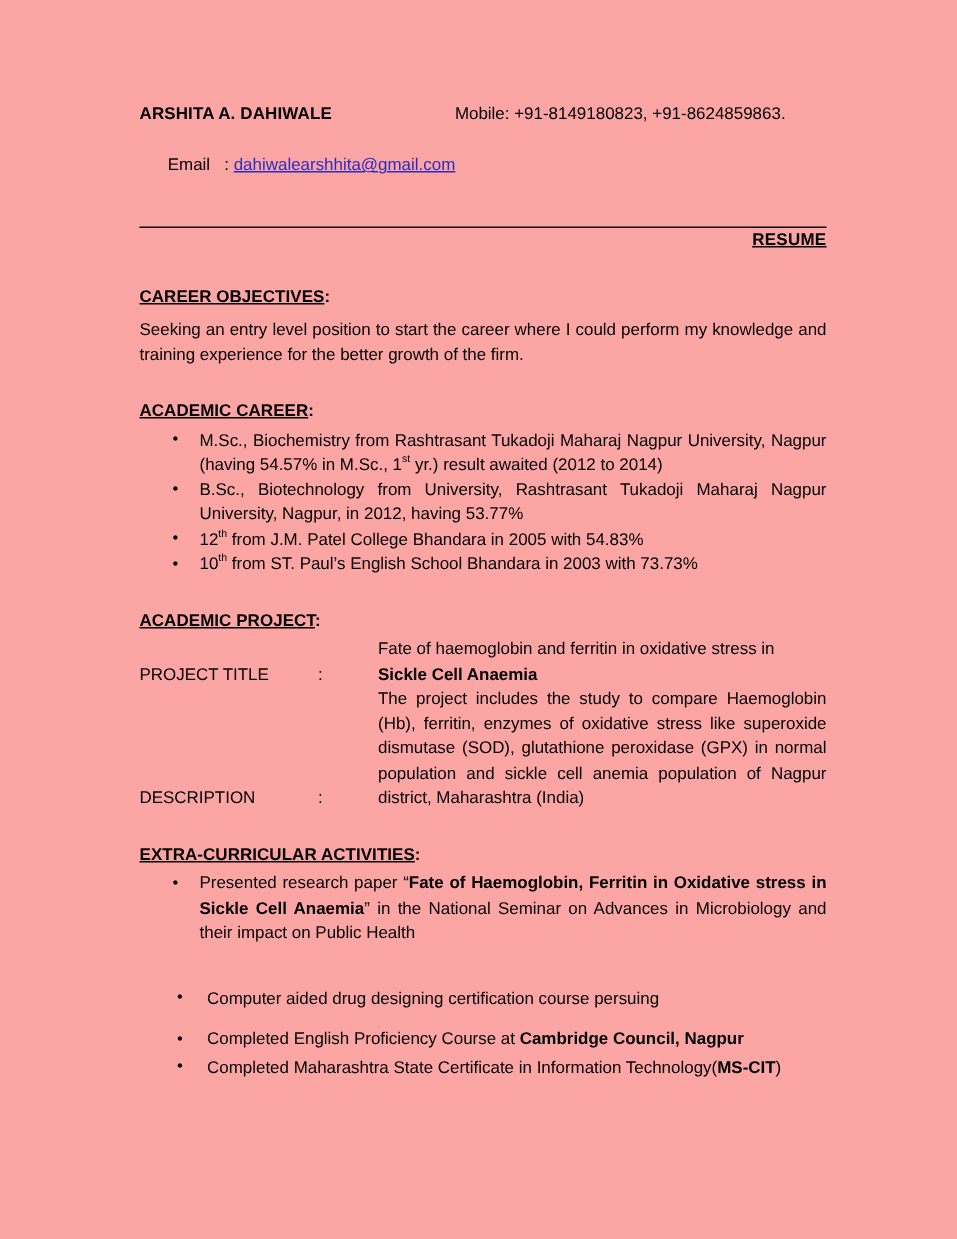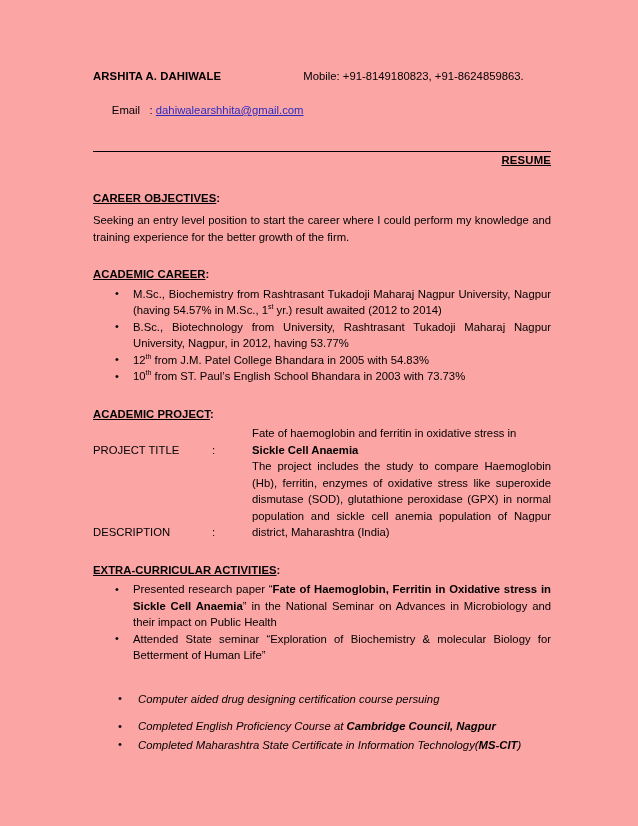--- a/index.html
+++ b/index.html
@@ -91,21 +91,20 @@
   ul.bullets > li::before {
     content: "\2022";
     position: absolute;
     left: 22px;
     top: -0.5px;
     font-size: 11px;
   }
   ul.bullets.spaced > li {
     padding-left: 45px;
     margin-bottom: 11px;
-    font-style: italic;
   }
   ul.bullets.spaced > li::before {
     left: 25px;
   }
   ul.bullets.spaced > li.tight { margin-bottom: 2px; }
 
   
   .proj-row {
     display: flex;
     align-items: flex-end;
@@ -178,21 +177,20 @@
         <div class="proj-label">DESCRIPTION</div>
         <div class="proj-colon">:</div>
         <div class="proj-value">The project includes the study to compare Haemoglobin (Hb), ferritin, enzymes of oxidative stress like superoxide dismutase (SOD), glutathione peroxidase (GPX) in normal population and sickle cell anemia population of Nagpur district, Maharashtra (India)</div>
       </div>
     </div>
 
     <div class="section">
       <div class="section-heading"><span class="u">EXTRA-CURRICULAR ACTIVITIES</span><span>:</span></div>
       <ul class="bullets">
         <li><span>Presented research paper “</span><b class="bld">Fate of Haemoglobin, Ferritin in Oxidative stress in Sickle Cell Anaemia</b><span>” in the National Seminar on Advances in Microbiology and their impact on Public Health</span></li>
-        <li><span>Attended State seminar “Exploration of Biochemistry &amp; molecular Biology for Betterment of Human Life”</span><b class="bld"></b><span></span></li>
       </ul>
     </div>
 
     <div class="section" style="margin-top:27px;">
       <ul class="bullets spaced" style="margin-top:13px;">
         <li><span>Computer aided drug designing certification course persuing</span><b class="bld"></b><span></span></li>
         <li class="tight"><span>Completed English Proficiency Course at </span><b class="bld">Cambridge Council, Nagpur</b><span></span></li>
         <li class="tight"><span>Completed Maharashtra State Certificate in Information Technology(</span><b class="bld">MS-CIT</b><span>)</span></li>
       </ul>
     </div>

